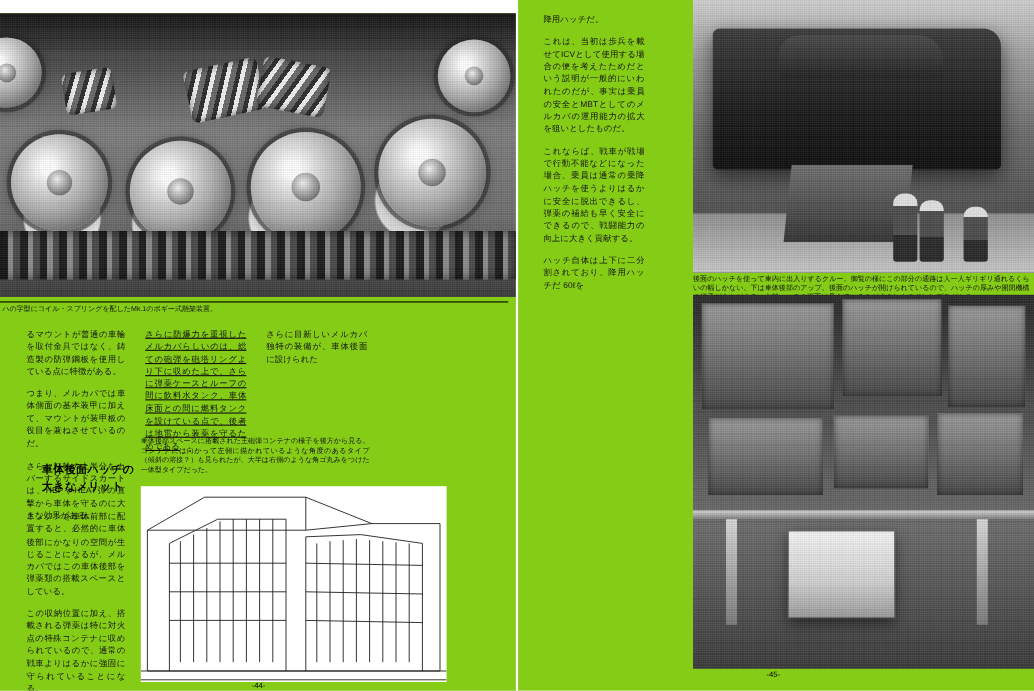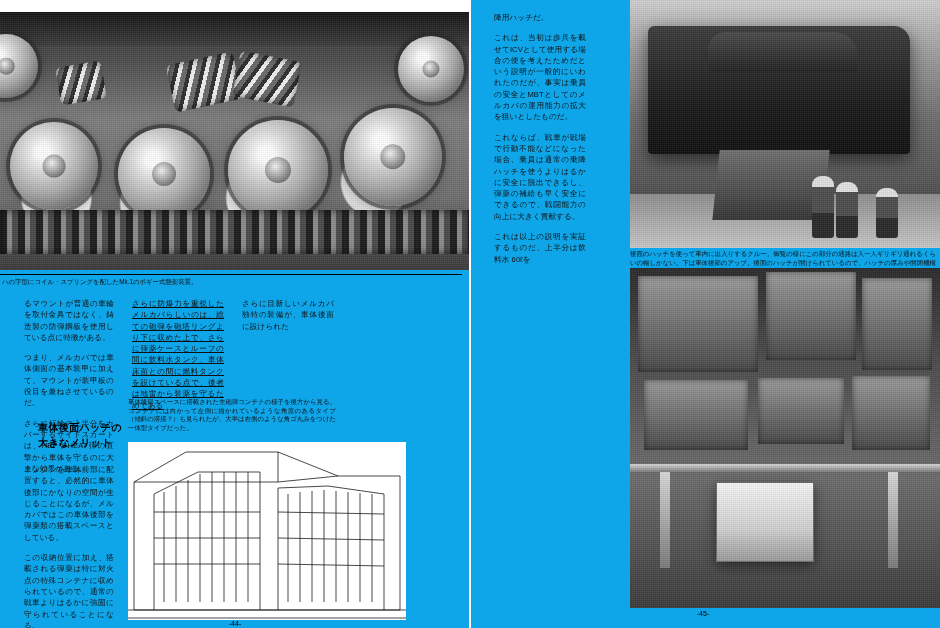--- a/index.html
+++ b/index.html
@@ -17,21 +17,21 @@
   .spread {
     position: relative;
     width: 940px;
     height: 628px;
     background: #fff;
   }
   .page {
     position: absolute;
     top: 0;
     height: 628px;
-    background: #0ea5e9;
+    background: #84cc16;
     overflow: hidden;
   }
   .page-left { left: 0; width: 470px; margin-top: 12px; }
   .page-right { left: 470px; width: 470px; }
 
   .gutter {
     position: absolute;
     left: 469px;
     top: 0;
     width: 2px;
@@ -275,21 +275,21 @@
 
     <div class="folio" style="left:190px; top:608px; width:90px;">-44-</div>
   </div>
 
   <div class="page page-right">
 
     <div class="col" style="left:24px; top:12px; width:92px;">
       <p>降用ハッチだ。</p>
       <p>これは、当初は歩兵を載せてICVとして使用する場合の便を考えたためだという説明が一般的にいわれたのだが、事実は乗員の安全とMBTとしてのメルカバの運用能力の拡大を狙いとしたものだ。</p>
       <p>これならば、戦車が戦場で行動不能などになった場合、乗員は通常の乗降ハッチを使うよりはるかに安全に脱出できるし、弾薬の補給も早く安全にできるので、戦闘能力の向上に大きく貢献する。</p>
-      <p>これは以上の説明を実証するものだ、上半分は飲料水 60ℓを</p>
+      <p>ハッチ自体は上下に二分割されており、降用ハッチだ 60ℓを</p>
     </div>
 
     <div class="photo" id="photo-rear-hatch">
       <div class="ground"></div>
       <div class="tank-body">
         <div class="turret"></div>
       </div>
       <div class="ramp"></div>
       <div class="crew" style="left:182px;"></div>
       <div class="crew" style="left:206px; height:56px;"></div>

